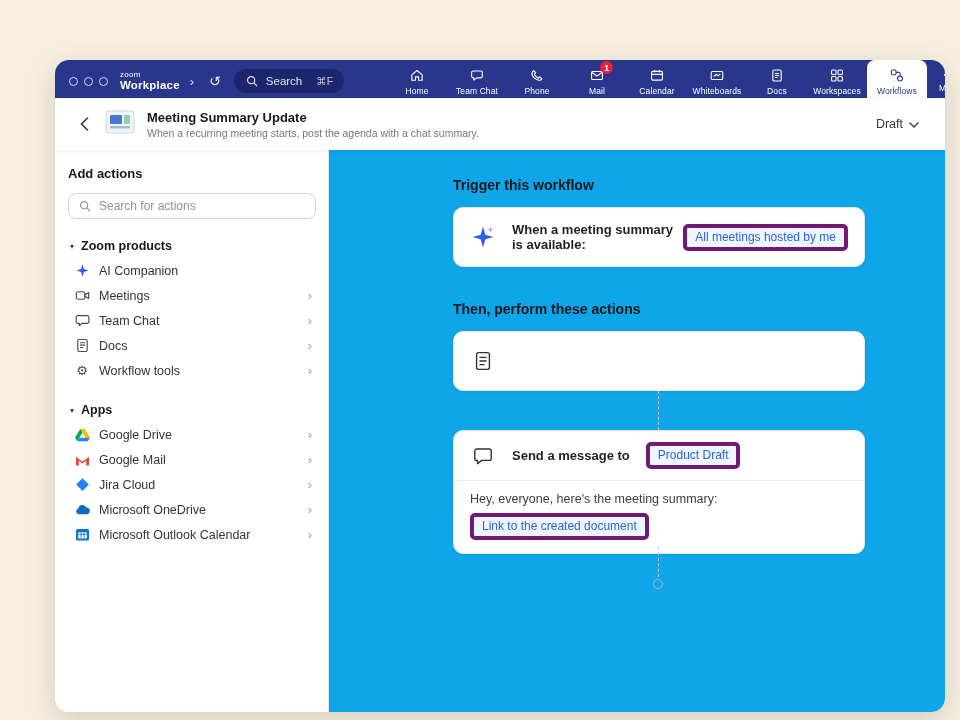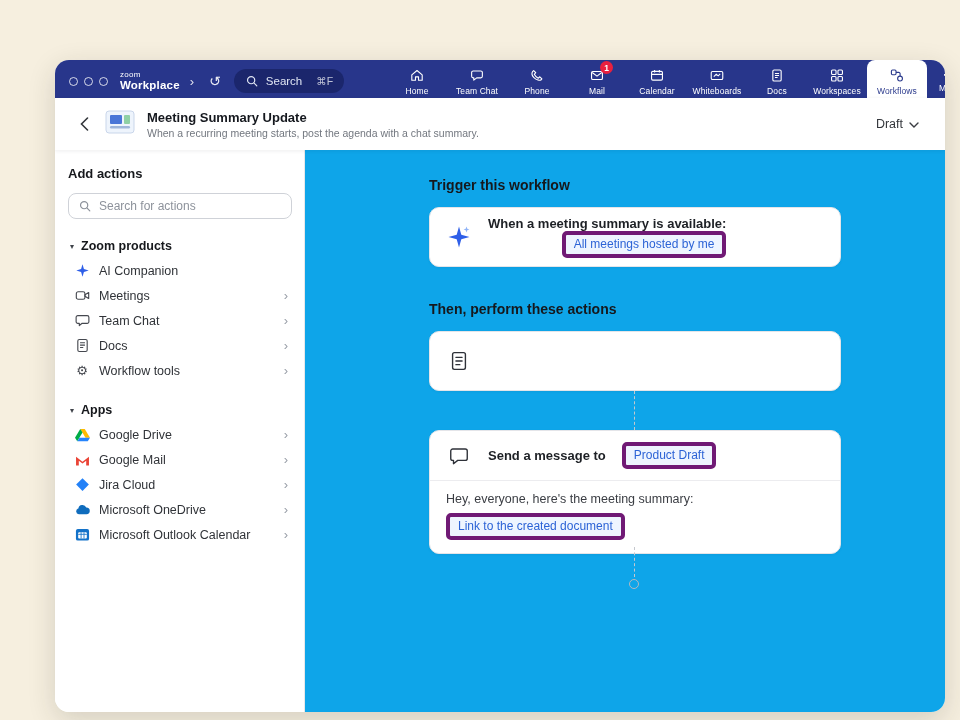--- a/index.html
+++ b/index.html
@@ -56,21 +56,21 @@
   }
   .back-btn{display:flex;align-items:center;justify-content:center;width:18px;height:24px;cursor:pointer}
   .title-block{display:flex;flex-direction:column;gap:2px}
   .page-title{font-size:13px;font-weight:700;color:#15181e}
   .page-subtitle{font-size:10.5px;color:#72777f}
   .header-spacer{flex:1}
   .draft{display:flex;align-items:center;gap:6px;font-size:12.5px;color:#33363b;cursor:pointer}
   
   .app-body{position:absolute;top:90px;left:0;right:0;bottom:0;display:flex}
   .sidebar{
-    width:250px;background:#fff;border-right:1px solid #e7e8ea;
+    width:274px;background:#fff;border-right:1px solid #e7e8ea;
     padding:16px 12px 0 13px;flex-shrink:0;
   }
   .sidebar-title{font-size:13px;font-weight:700;color:#16181c}
   .side-search{
     height:26px;border:1px solid #cfd2d8;border-radius:8px;display:flex;align-items:center;
     gap:6px;padding:0 8px;margin-top:12px;color:#8d929b;background:#fff;
   }
   .side-search input{border:0;outline:0;flex:1;font-size:12px;color:#33363b;background:transparent;
     font-family:"Liberation Sans","DejaVu Sans",sans-serif}
   .side-search input::placeholder{color:#8d929b}
@@ -83,21 +83,21 @@
   .icon-cell{width:16px;display:flex;align-items:center;justify-content:center;flex-shrink:0}
   .gear-glyph{font-size:13px;color:#45484f;line-height:1}
   .chev{margin-left:auto;color:#989ea7;font-size:13px}
   
   .canvas{flex:1;background:#0ea5e9;position:relative;overflow:hidden}
   .canvas-h{position:absolute;font-size:14px;font-weight:700;color:#16181c}
   .card{position:absolute;background:#fff;border:1px solid #e4e5e9;border-radius:10px;
     box-shadow:0 1px 3px rgba(17,24,39,.05);cursor:pointer}
   .card-row{display:flex;align-items:center;gap:16px;padding:0 16px;height:100%}
   .card-row-top{display:flex;align-items:center;gap:16px;padding:0 16px;height:49px}
-  .card-text-col{display:flex;flex-direction:column;align-items:flex-end;}
+  .card-text-col{display:flex;align-items:center;}
   .card-line{font-size:13px;font-weight:700;color:#1d2025}
   .chip{display:inline-block;padding:2px 8px 3px;border:4px solid #701a75;border-radius:5px;
     background:#eef5ff;color:#2c63d6;font-size:12px;font-weight:500;white-space:nowrap;cursor:pointer}
   .divider{height:1px;background:#ececef}
   .card-body{padding:11px 16px 13px}
   .body-line{font-size:12.5px;color:#3a3d43}
   .card-body .chip{margin-top:7px}
   .connector{position:absolute;width:0;border-left:1.5px dashed #c5c8ce}
   .ring{position:absolute;width:10px;height:10px;border:1.5px solid #b4b8bf;border-radius:50%;cursor:pointer}
 </style>

